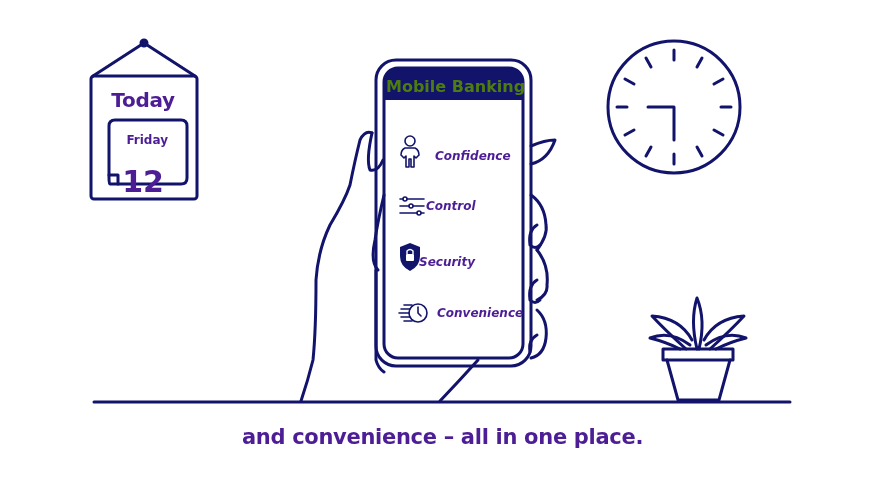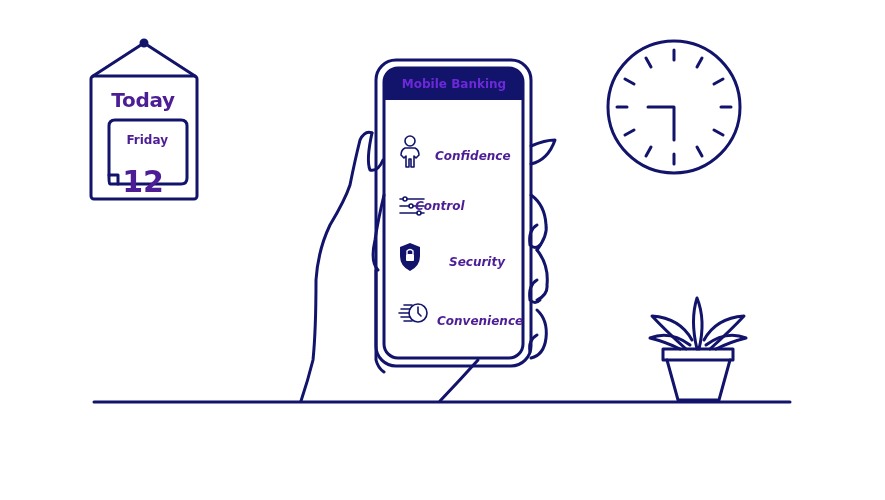--- a/index.html
+++ b/index.html
@@ -2,21 +2,21 @@
 <html><head>
 <meta charset="utf-8">
 <style>
   html, body { margin: 0; padding: 0; background: #ffffff; }
   body { width: 885px; height: 500px; position: relative; overflow: hidden; font-family: "DejaVu Sans", sans-serif; }
   .scene { position: absolute; left: 0; top: 0; width: 885px; height: 500px; }
   .txt { position: absolute; color: #4c1d95; font-weight: bold; white-space: nowrap; }
   .cal-today { left: 108px; top: 88px; font-size: 20px; letter-spacing: -0.3px; width: 70px; text-align: center; }
   .cal-day { left: 118px; top: 133px; font-size: 12px; width: 50px; text-align: right; }
   .cal-num { left: 118px; top: 164px; font-size: 30px; width: 50px; text-align: center; }
-  .phone-title { left: 386px; top: 77px; width: 136px; text-align: center; font-size: 12px; color: #6d28d9; }
+  .phone-title { left: 386px; top: 77px; width: 136px; text-align: center; font-size: 16px; color: #4d7c0f; }
   .feat { font-size: 12px; font-style: italic; }
   .caption { left: 0; top: 423px; width: 885px; text-align: center; font-size: 21px; line-height: 28px; letter-spacing: -0.3px; }
 </style>
 </head>
 <body>
 
 <svg class="scene" width="885" height="500" viewBox="0 0 885 500" xmlns="http://www.w3.org/2000/svg">
   <g fill="none" stroke="#12136b" stroke-width="3" stroke-linecap="round" stroke-linejoin="round">
 
     <g>
@@ -91,18 +91,19 @@
     <path d="M407 254 L407 251 Q410 248 413 251 L413 254" fill="none" stroke="#fff" stroke-width="1.4"></path>
   </g>
 </svg>
 
 <div class="txt cal-today">Today</div>
 <div class="txt cal-day">Friday</div>
 <div class="txt cal-num">12</div>
 
 <div class="txt phone-title">Mobile Banking</div>
 <div class="txt feat" style="left:435px; top:149px;">Confidence</div>
-<div class="txt feat" style="left:415px; top:199px;">Control</div>
-<div class="txt feat" style="left:449px; top:255px;">Security</div>
-<div class="txt feat" style="left:437px; top:306px;margin-top:8px;">Convenience</div>
+<div class="txt feat" style="left:426px; top:199px;">Control</div>
+<div class="txt feat" style="left:419px; top:255px;">Security</div>
+<div class="txt feat" style="left:437px; top:306px;">Convenience</div>
 
 <div class="txt caption">
+  <div>and convenience – all in one place.</div>
 </div>
 
 </body></html>

